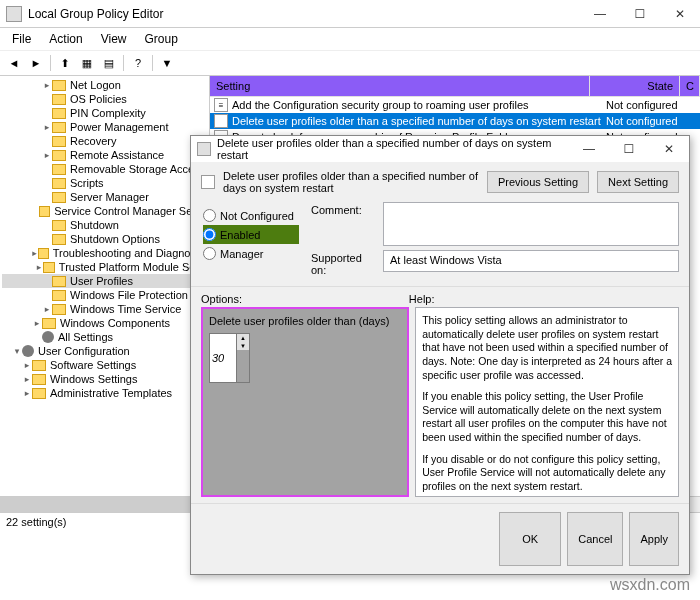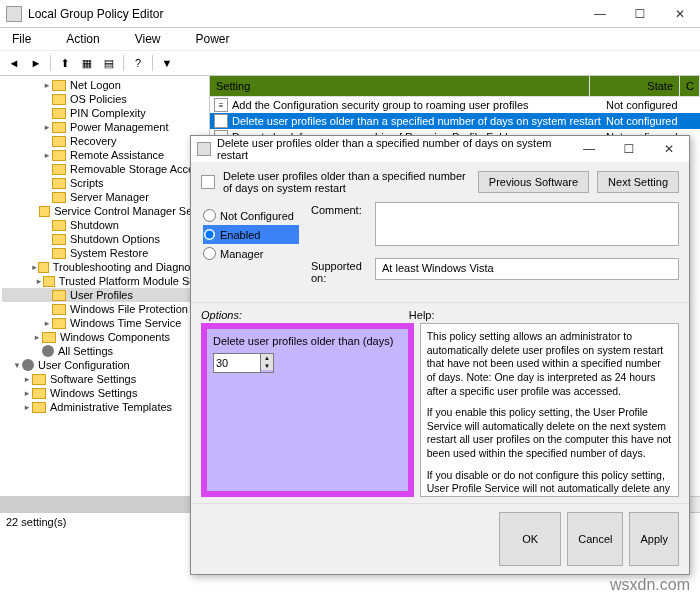--- a/index.html
+++ b/index.html
@@ -2,34 +2,34 @@
 <html><head>
 <meta charset="utf-8">
 <style>
 * { box-sizing: border-box; margin: 0; padding: 0; font-family: "Segoe UI", Tahoma, sans-serif; }
 body { width: 700px; height: 600px; background: #fff; position: relative; overflow: hidden; font-size: 11px; }
 .titlebar { background: #fff; height: 28px; display: flex; align-items: center; border-bottom: 1px solid #ccc; }
 .titlebar .icon { width: 16px; height: 16px; margin: 0 6px; background: #e0e0e0; border: 1px solid #999; }
 .titlebar .title { flex: 1; font-size: 12px; }
 .winbtns { display: flex; }
 .winbtn { width: 40px; height: 28px; display: flex; align-items: center; justify-content: center; color: #333; font-size: 12px; }
-.menubar { display: flex; padding: 2px 4px; font-size: 12px; gap: 19px; }
+.menubar { display: flex; padding: 2px 4px; font-size: 12px; gap: 2px; }
 .menubar span { padding: 2px 8px; }
 .toolbar { display: flex; align-items: center; padding: 2px 4px; border-top: 1px solid #eee; border-bottom: 1px solid #ccc; gap: 2px; }
 .tbtn { width: 20px; height: 20px; display: flex; align-items: center; justify-content: center; border: 1px solid transparent; }
 .tsep { width: 1px; height: 16px; background: #ccc; margin: 0 2px; }
 .content { display: flex; height: 420px; }
 .tree { width: 210px; border-right: 1px solid #ccc; overflow: hidden; padding: 2px; font-size: 11px; }
 .tree-item { display: flex; align-items: center; white-space: nowrap; padding: 1px 0; }
 .tree-item.sel { background: #d9d9d9; }
 .tw { display: inline-block; width: 10px; text-align: center; color: #666; font-size: 9px; }
 .fld { width: 14px; height: 11px; background: #ffd968; border: 1px solid #d4a017; margin-right: 4px; display: inline-block; }
 .cog { width: 12px; height: 12px; background: #7a7a7a; border-radius: 50%; margin-right: 4px; display: inline-block; }
 .list { flex: 1; overflow: hidden; }
-.list-header { display: flex; background: #4d7c0f; border-bottom: 1px solid #e0e0e0; font-size: 11px; }
+.list-header { display: flex; background: #8b5cf6; border-bottom: 1px solid #e0e0e0; font-size: 11px; }
 .list-header div { padding: 4px 6px; border-right: 1px solid #e0e0e0; }
 .lh-setting { flex: 1; }
 .lh-state { width: 90px; text-align: right; }
 .list-row { display: flex; padding: 1px 4px; font-size: 11px; align-items: center; }
 .list-row.sel { background: #0078d7; color: #fff; }
 .lr-icon { width: 14px; height: 14px; margin-right: 4px; background: #fff; border: 1px solid #999; display: flex; align-items: center; justify-content: center; font-size: 8px; }
 .lr-setting { flex: 1; white-space: nowrap; overflow: hidden; text-overflow: ellipsis; }
 .lr-state { width: 90px; }
 .scroll-x { height: 16px; border-top: 1px solid #ccc; background: #f0f0f0; position: relative; }
 .scroll-thumb { background: #cdcdcd; height: 100%; width: 70%; }
@@ -39,33 +39,33 @@
 .dialog { position: absolute; left: 190px; top: 135px; width: 500px; height: 440px; background: #f0f0f0; border: 1px solid #888; box-shadow: 2px 2px 8px rgba(0,0,0,0.3); display: flex; flex-direction: column; }
 .dlg-title { background: #fff; height: 26px; display: flex; align-items: center; }
 .dlg-title .icon { width: 14px; height: 14px; margin: 0 6px; background: #e0e0e0; border: 1px solid #999; }
 .dlg-title .t { flex: 1; font-size: 11px; }
 .dlg-top { padding: 8px 10px; display: flex; align-items: center; gap: 8px; }
 .dlg-top .sicon { width: 14px; height: 14px; background: #fff; border: 1px solid #999; }
 .dlg-top .stitle { flex: 1; font-size: 11px; }
 .dbtn { background: #e1e1e1; border: 1px solid #adadad; padding: 4px 10px; font-size: 11px; }
 .dlg-radios { padding: 4px 12px; float: left; width: 120px; }
 .dlg-radios label { display: flex; align-items: center; gap: 4px; padding: 3px 0; font-size: 11px; }
-.dlg-radios label.hl { background: #3b82f6; }
+.dlg-radios label.hl { background: #4d7c0f; }
 .dlg-comment { padding: 0 10px 6px 0; }
-.dlg-comment .row { display: flex; gap: 4px; margin-bottom: 12px; }
+.dlg-comment .row { display: flex; gap: 12px; margin-bottom: 4px; }
 .dlg-comment .lbl { width: 60px; font-size: 11px; text-align: left; padding-top: 2px; }
 .dlg-comment textarea { flex: 1; height: 44px; border: 1px solid #abadb3; font-size: 11px; resize: none; }
 .dlg-comment .supp { flex: 1; height: 22px; border: 1px solid #abadb3; background: #fff; padding: 3px 6px; font-size: 11px; }
 .dlg-mid { clear: both; border-top: 1px solid #ddd; display: flex; padding: 6px 10px 2px; font-size: 11px; }
-.dlg-mid .l { flex: 1; font-style: italic; }
+.dlg-mid .l { flex: 1; }
 .dlg-mid .r { flex: 1.3; }
 .dlg-body { display: flex; padding: 0 10px 6px; gap: 6px; flex: 1; min-height: 0; }
-.dlg-opts { flex: 1; background: #c4b5fd; border: 6px solid #d946ef; padding: 6px; font-size: 11px; }
+.dlg-opts { flex: 1; background: #a3a3a3; border: 2px solid #d946ef; padding: 6px; font-size: 11px; }
 .dlg-opts .num { display: flex; margin-top: 6px; }
-.dlg-opts input { width: 48px; border: 1px solid #7a7a7a; padding: 3px 2px; font-size: 11px; }
+.dlg-opts input { width: 28px; border: 1px solid #7a7a7a; padding: 18px 2px; font-size: 11px; font-style: italic; }
 .spinbtns { display: flex; flex-direction: column; border: 1px solid #7a7a7a; border-left: none; }
 .spinbtns div { width: 12px; height: 8px; font-size: 6px; display:flex; align-items:center; justify-content:center; background:#e1e1e1; }
 .dlg-help { flex: 1.3; background: #fff; border: 1px solid #abadb3; padding: 6px; font-size: 10.5px; overflow: auto; line-height: 1.3; }
 .dlg-help p { margin-bottom: 8px; }
 .dlg-footer { display: flex; justify-content: flex-end; gap: 6px; padding: 8px 10px; border-top: 1px solid #ddd; }
 .watermark { position: absolute; bottom: 6px; right: 10px; font-size: 16px; color: #888; }
 </style>
 </head>
 <body>
 
@@ -76,21 +76,21 @@
     <div class="winbtn">—</div>
     <div class="winbtn">☐</div>
     <div class="winbtn close">✕</div>
   </div>
 </div>
 
 <div class="menubar">
   <span>File</span>
   <span>Action</span>
   <span>View</span>
-  <span>Power</span>
+  <span>Group</span>
 </div>
 
 <div class="toolbar">
   <div class="tbtn">◄</div>
   <div class="tbtn">►</div>
   <div class="tsep"></div>
   <div class="tbtn">⬆</div>
   <div class="tbtn">▦</div>
   <div class="tbtn">▤</div>
   <div class="tsep"></div>
@@ -106,21 +106,20 @@
       <div class="tree-item"><span style="display:inline-block;width:40px"></span><span class="tw"></span><span class="fld"></span>PIN Complexity</div>
       <div class="tree-item"><span style="display:inline-block;width:40px"></span><span class="tw">▸</span><span class="fld"></span>Power Management</div>
       <div class="tree-item"><span style="display:inline-block;width:40px"></span><span class="tw"></span><span class="fld"></span>Recovery</div>
       <div class="tree-item"><span style="display:inline-block;width:40px"></span><span class="tw">▸</span><span class="fld"></span>Remote Assistance</div>
       <div class="tree-item"><span style="display:inline-block;width:40px"></span><span class="tw"></span><span class="fld"></span>Removable Storage Access</div>
       <div class="tree-item"><span style="display:inline-block;width:40px"></span><span class="tw"></span><span class="fld"></span>Scripts</div>
       <div class="tree-item"><span style="display:inline-block;width:40px"></span><span class="tw"></span><span class="fld"></span>Server Manager</div>
       <div class="tree-item"><span style="display:inline-block;width:40px"></span><span class="tw"></span><span class="fld"></span>Service Control Manager Settin</div>
       <div class="tree-item"><span style="display:inline-block;width:40px"></span><span class="tw"></span><span class="fld"></span>Shutdown</div>
       <div class="tree-item"><span style="display:inline-block;width:40px"></span><span class="tw"></span><span class="fld"></span>Shutdown Options</div>
-      <div class="tree-item"><span style="display:inline-block;width:40px"></span><span class="tw"></span><span class="fld"></span>System Restore</div>
       <div class="tree-item"><span style="display:inline-block;width:40px"></span><span class="tw">▸</span><span class="fld"></span>Troubleshooting and Diagnostic</div>
       <div class="tree-item"><span style="display:inline-block;width:40px"></span><span class="tw">▸</span><span class="fld"></span>Trusted Platform Module Servi</div>
       <div class="tree-item sel"><span style="display:inline-block;width:40px"></span><span class="tw"></span><span class="fld"></span>User Profiles</div>
       <div class="tree-item"><span style="display:inline-block;width:40px"></span><span class="tw"></span><span class="fld"></span>Windows File Protection</div>
       <div class="tree-item"><span style="display:inline-block;width:40px"></span><span class="tw">▸</span><span class="fld"></span>Windows Time Service</div>
       <div class="tree-item"><span style="display:inline-block;width:30px"></span><span class="tw">▸</span><span class="fld"></span>Windows Components</div>
       <div class="tree-item"><span style="display:inline-block;width:30px"></span><span class="tw"></span><span class="cog"></span>All Settings</div>
       <div class="tree-item"><span style="display:inline-block;width:10px"></span><span class="tw">▾</span><span class="cog"></span>User Configuration</div>
       <div class="tree-item"><span style="display:inline-block;width:20px"></span><span class="tw">▸</span><span class="fld"></span>Software Settings</div>
       <div class="tree-item"><span style="display:inline-block;width:20px"></span><span class="tw">▸</span><span class="fld"></span>Windows Settings</div>
@@ -169,21 +168,21 @@
     <div class="winbtns">
       <div class="winbtn">—</div>
       <div class="winbtn">☐</div>
       <div class="winbtn close">✕</div>
     </div>
   </div>
 
   <div class="dlg-top">
     <div class="sicon"></div>
     <div class="stitle">Delete user profiles older than a specified number of days on system restart</div>
-    <button class="dbtn">Previous Software</button>
+    <button class="dbtn">Previous Setting</button>
     <button class="dbtn">Next Setting</button>
   </div>
 
   <div style="display:flex">
     <div class="dlg-radios">
       <label>
           <input type="radio" name="st" style=""> 
           <span>Not Configured</span>
         </label>
       <label class="hl">

